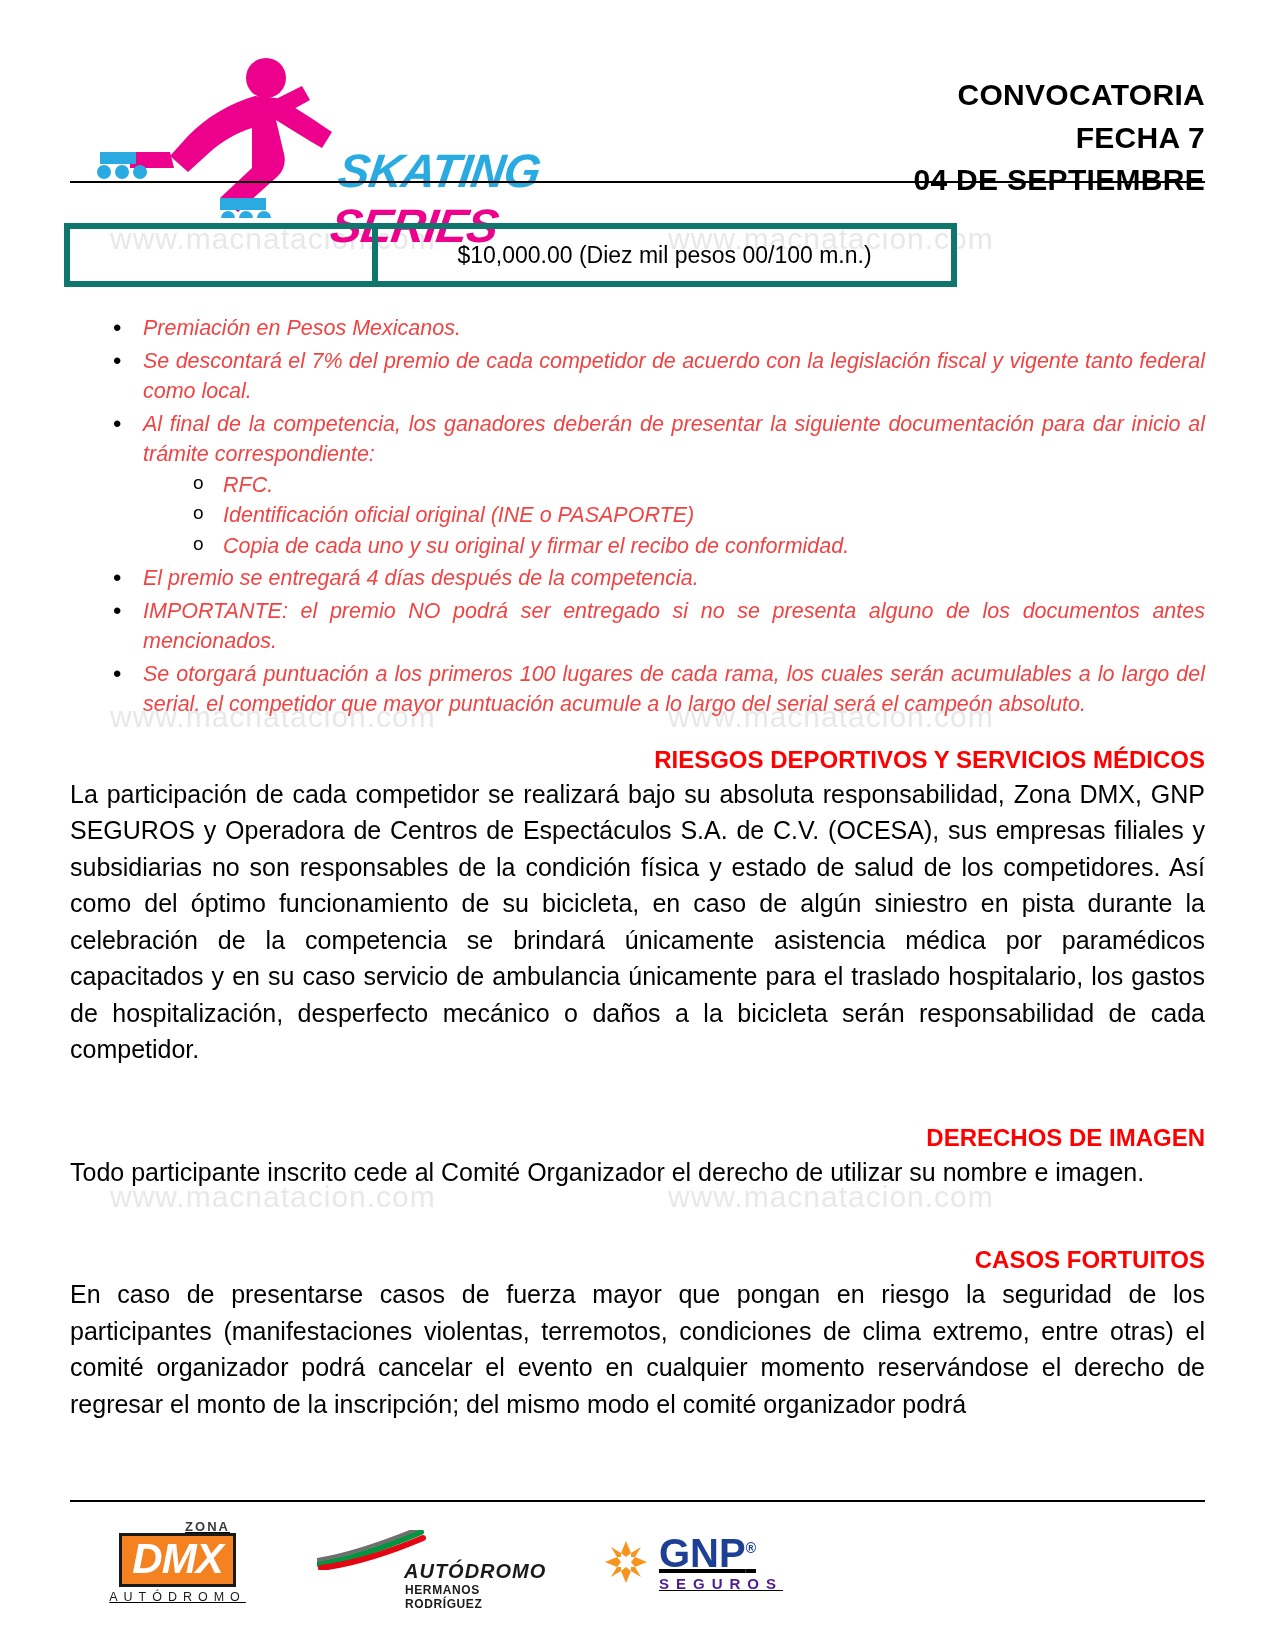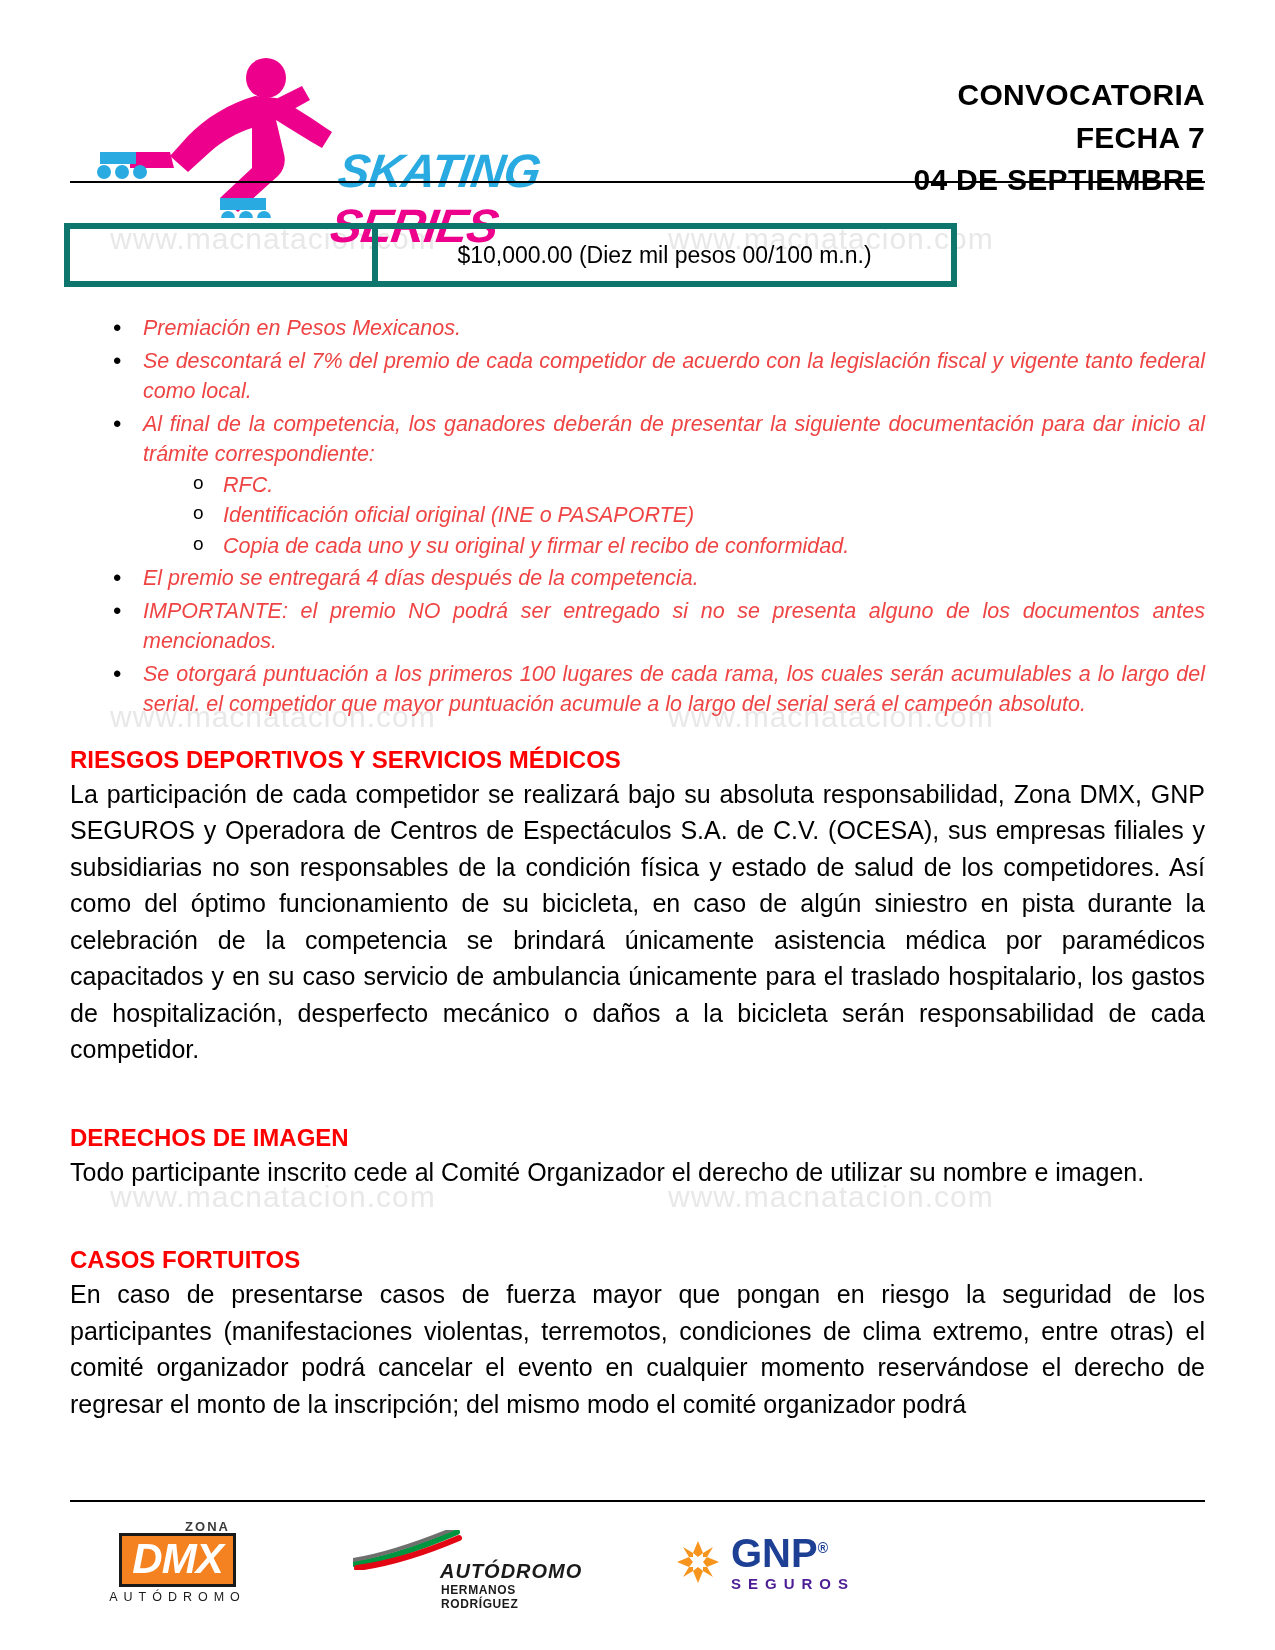--- a/index.html
+++ b/index.html
@@ -155,20 +155,21 @@
   
   .section {
     position: relative;
     z-index: 2;
   }
   .section-title {
     color: #ff0000;
     font-weight: bold;
     font-size: 24px;
     margin: 26px 0 2px 0;
+    text-align: right;
   }
   .section-body {
     font-size: 25px;
     line-height: 1.46;
     text-align: justify;
     margin: 0;
   }
   .spacer-sm { height: 30px; }
 
   
@@ -180,23 +181,24 @@
     z-index: 2;
   }
   .footer-rule {
     border-top: 2px solid #000;
     margin-bottom: 14px;
   }
   .footer-logos {
     display: flex;
     align-items: center;
     justify-content: flex-start;
-    gap: 80px;
+    gap: 44px;
     padding-left: 20px;
     height: 92px;
+    text-decoration: underline;
   }
 
   
   .dmx {
     position: relative;
     width: 175px;
     text-align: center;
     line-height: 1;
   }
   .dmx-zona {

